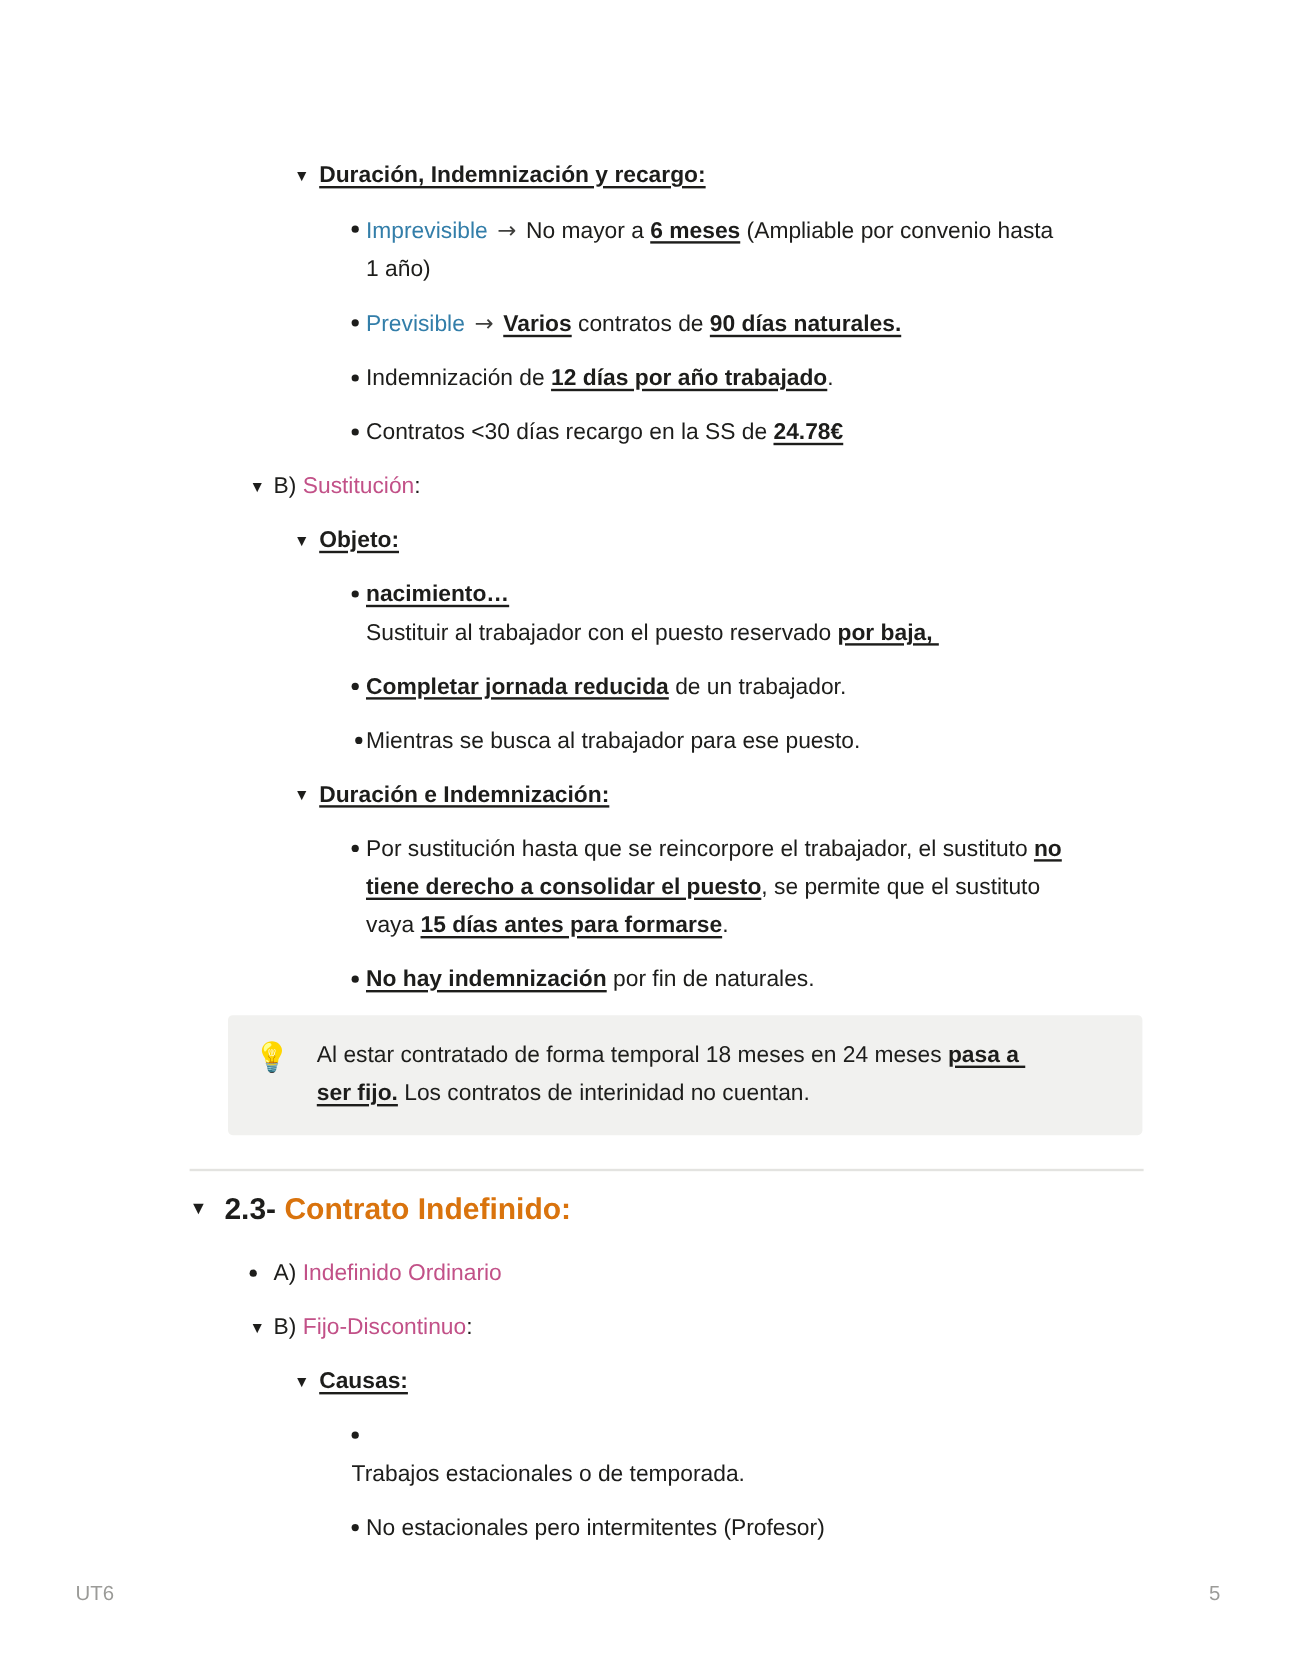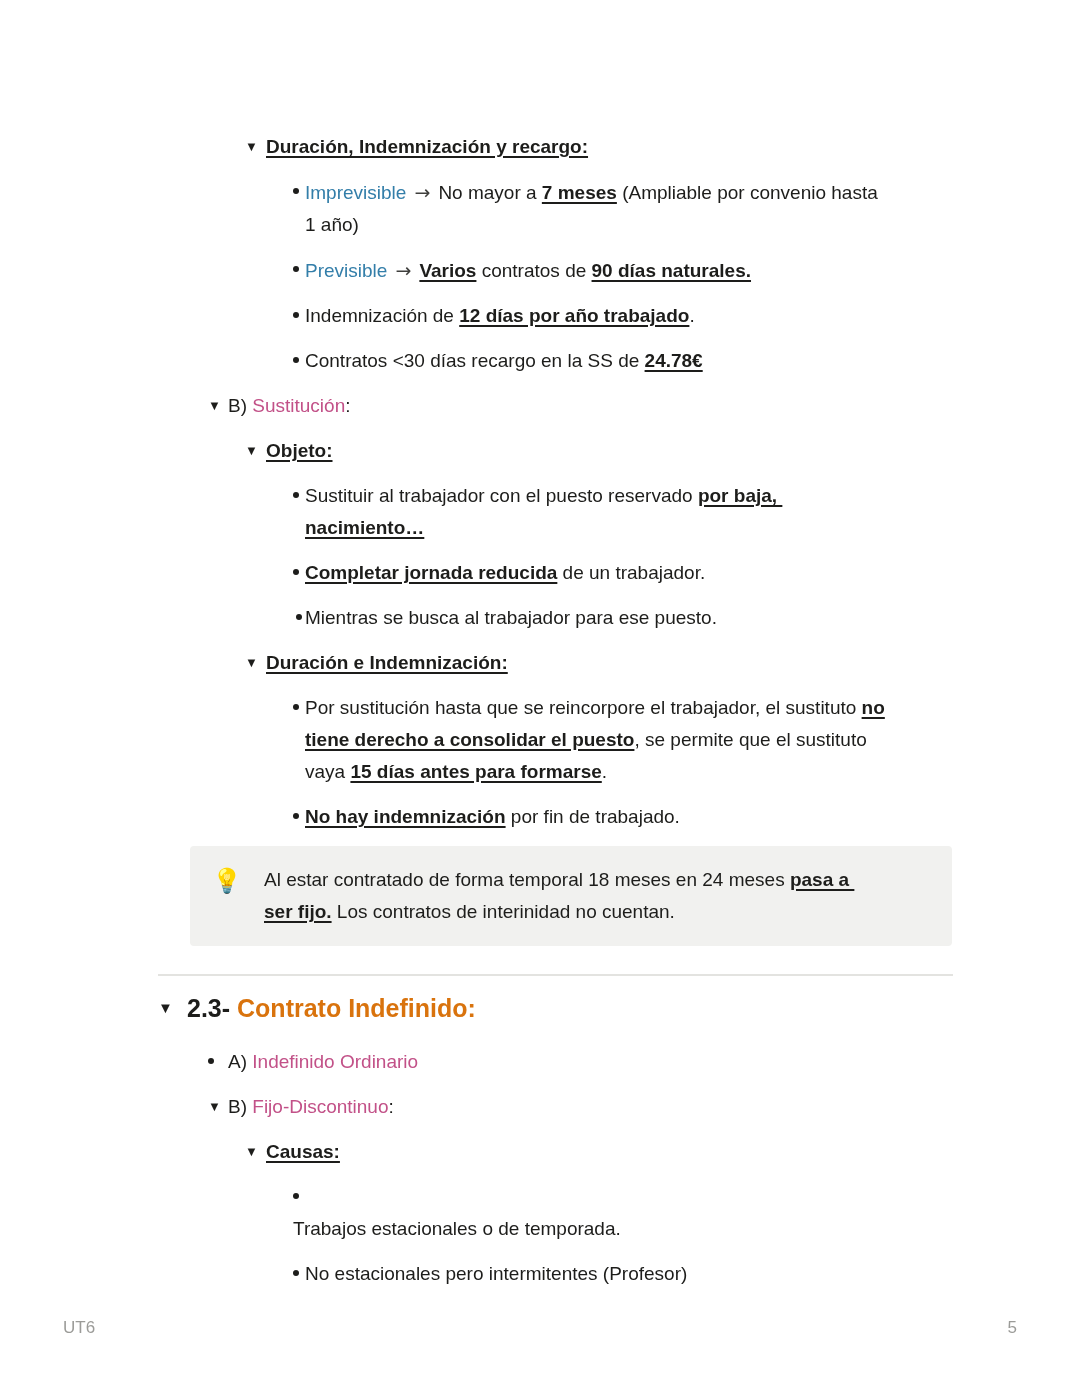--- a/index.html
+++ b/index.html
@@ -77,21 +77,21 @@
   <div class="content">
       <div class="row toggle" style="margin-left: 182px;">
         <span class="marker" style="width: 21px;">▼</span>
         <div class="lines">
           <div class="line"><span class="c-bu">Duración, Indemnización y recargo:</span></div>
         </div>
       </div>
       <div class="row bullet" style="margin-left: 230px;">
         <span class="marker" style="width: 12px;"><span class="dot"></span></span>
         <div class="lines">
-          <div class="line"><span class="c-blue">Imprevisible</span><span class="c-arrow"> → </span><span>No mayor a </span><span class="c-bu">7 meses</span><span> (Ampliable por convenio hasta</span></div>
+          <div class="line"><span class="c-blue">Imprevisible</span><span class="c-arrow"> → </span><span>No mayor a </span><span class="c-bu">6 meses</span><span> (Ampliable por convenio hasta</span></div>
           <div class="line"><span>1 año)</span></div>
         </div>
       </div>
       <div class="row bullet" style="margin-left: 230px;">
         <span class="marker" style="width: 12px;"><span class="dot"></span></span>
         <div class="lines">
           <div class="line"><span class="c-blue">Previsible</span><span class="c-arrow"> → </span><span class="c-bu">Varios</span><span> contratos de </span><span class="c-bu">90 días naturales.</span></div>
         </div>
       </div>
       <div class="row bullet" style="margin-left: 230px;">
@@ -114,22 +114,22 @@
       </div>
       <div class="row toggle" style="margin-left: 182px;">
         <span class="marker" style="width: 21px;">▼</span>
         <div class="lines">
           <div class="line"><span class="c-bu">Objeto:</span></div>
         </div>
       </div>
       <div class="row bullet" style="margin-left: 230px;">
         <span class="marker" style="width: 12px;"><span class="dot"></span></span>
         <div class="lines">
+          <div class="line"><span class="c-bu">nacimiento…</span></div>
           <div class="line"><span>Sustituir al trabajador con el puesto reservado </span><span class="c-bu">por baja,&nbsp;</span></div>
-          <div class="line"><span class="c-bu">nacimiento…</span></div>
         </div>
       </div>
       <div class="row bullet" style="margin-left: 230px;">
         <span class="marker" style="width: 12px;"><span class="dot"></span></span>
         <div class="lines">
           <div class="line"><span class="c-bu">Completar jornada reducida</span><span> de un trabajador.</span></div>
         </div>
       </div>
       <div class="row bullet" style="margin-left: 230px; text-align: center;">
         <span class="marker" style="width: 12px;"><span class="dot"></span></span>
@@ -147,21 +147,21 @@
         <span class="marker" style="width: 12px;"><span class="dot"></span></span>
         <div class="lines">
           <div class="line"><span>Por sustitución hasta que se reincorpore el trabajador, el sustituto </span><span class="c-bu">no</span></div>
           <div class="line"><span class="c-bu">tiene derecho a consolidar el puesto</span><span>, se permite que el sustituto</span></div>
           <div class="line"><span>vaya </span><span class="c-bu">15 días antes para formarse</span><span>.</span></div>
         </div>
       </div>
       <div class="row bullet" style="margin-left: 230px;">
         <span class="marker" style="width: 12px;"><span class="dot"></span></span>
         <div class="lines">
-          <div class="line"><span class="c-bu">No hay indemnización</span><span> por fin de trabajado.</span></div>
+          <div class="line"><span class="c-bu">No hay indemnización</span><span> por fin de naturales.</span></div>
         </div>
       </div>
       <div class="callout">
         <span class="callout-icon">💡</span>
         <div class="lines">
           <div class="line"><span>Al estar contratado de forma temporal 18 meses en 24 meses </span><span class="c-bu">pasa a&nbsp;</span></div>
           <div class="line"><span class="c-bu">ser fijo.</span><span> Los contratos de interinidad no cuentan.</span></div>
         </div>
       </div>
       <div class="divider"></div>

